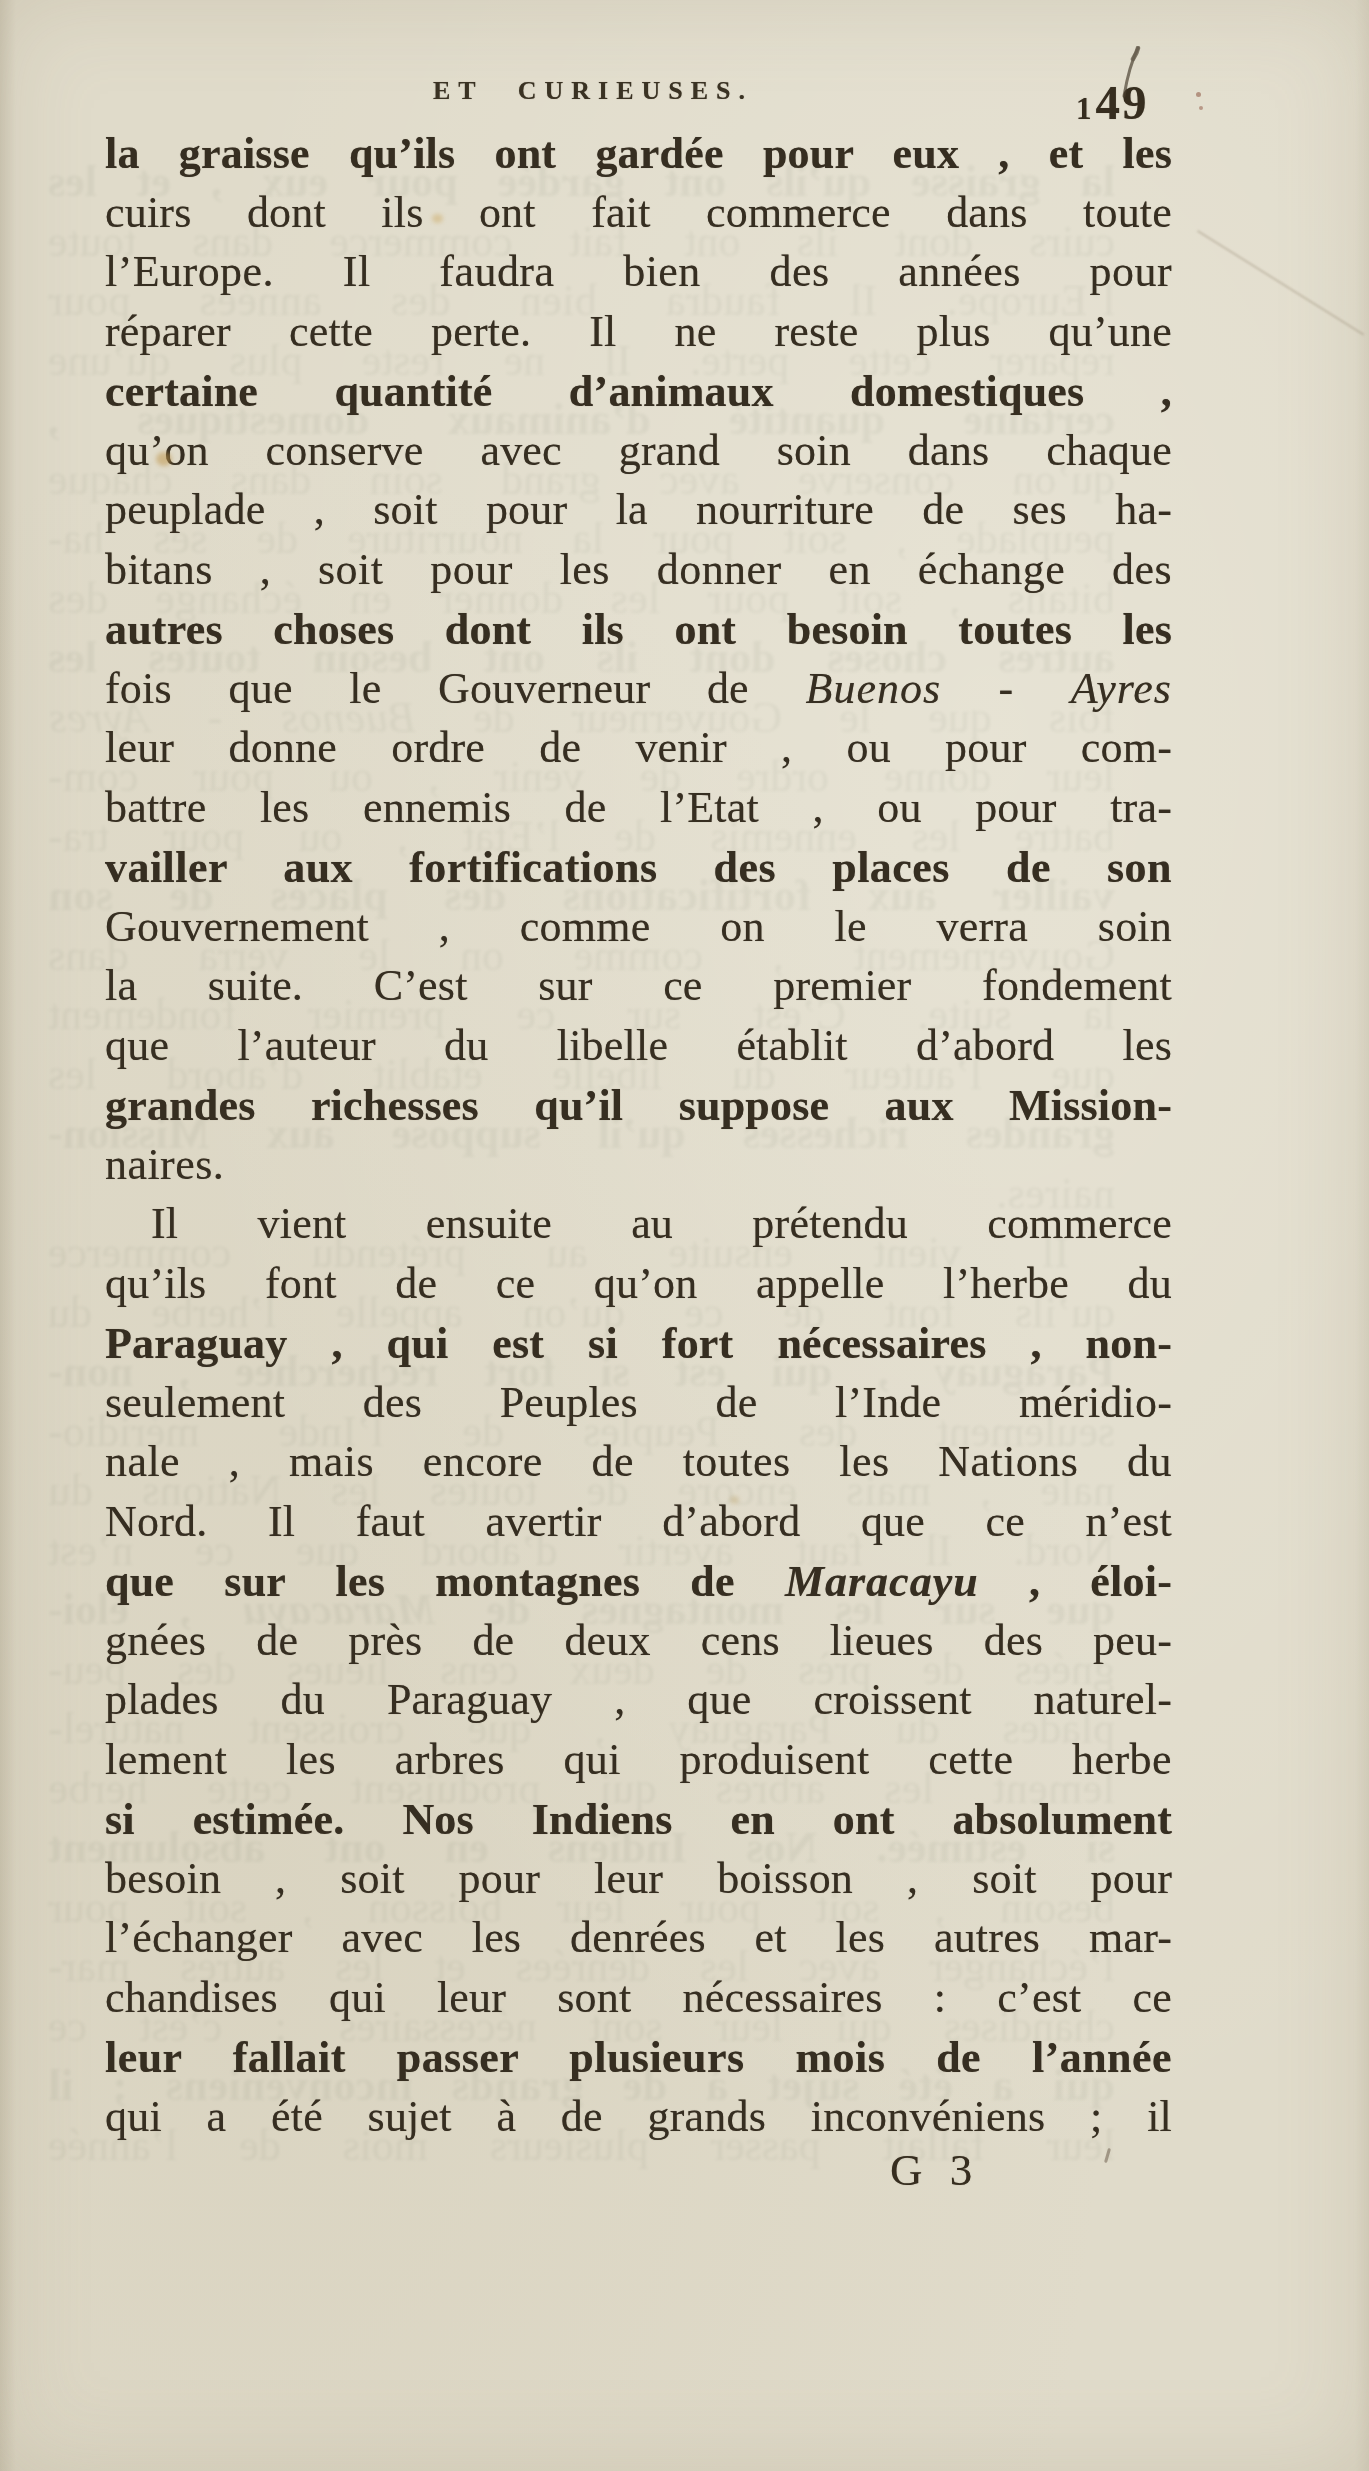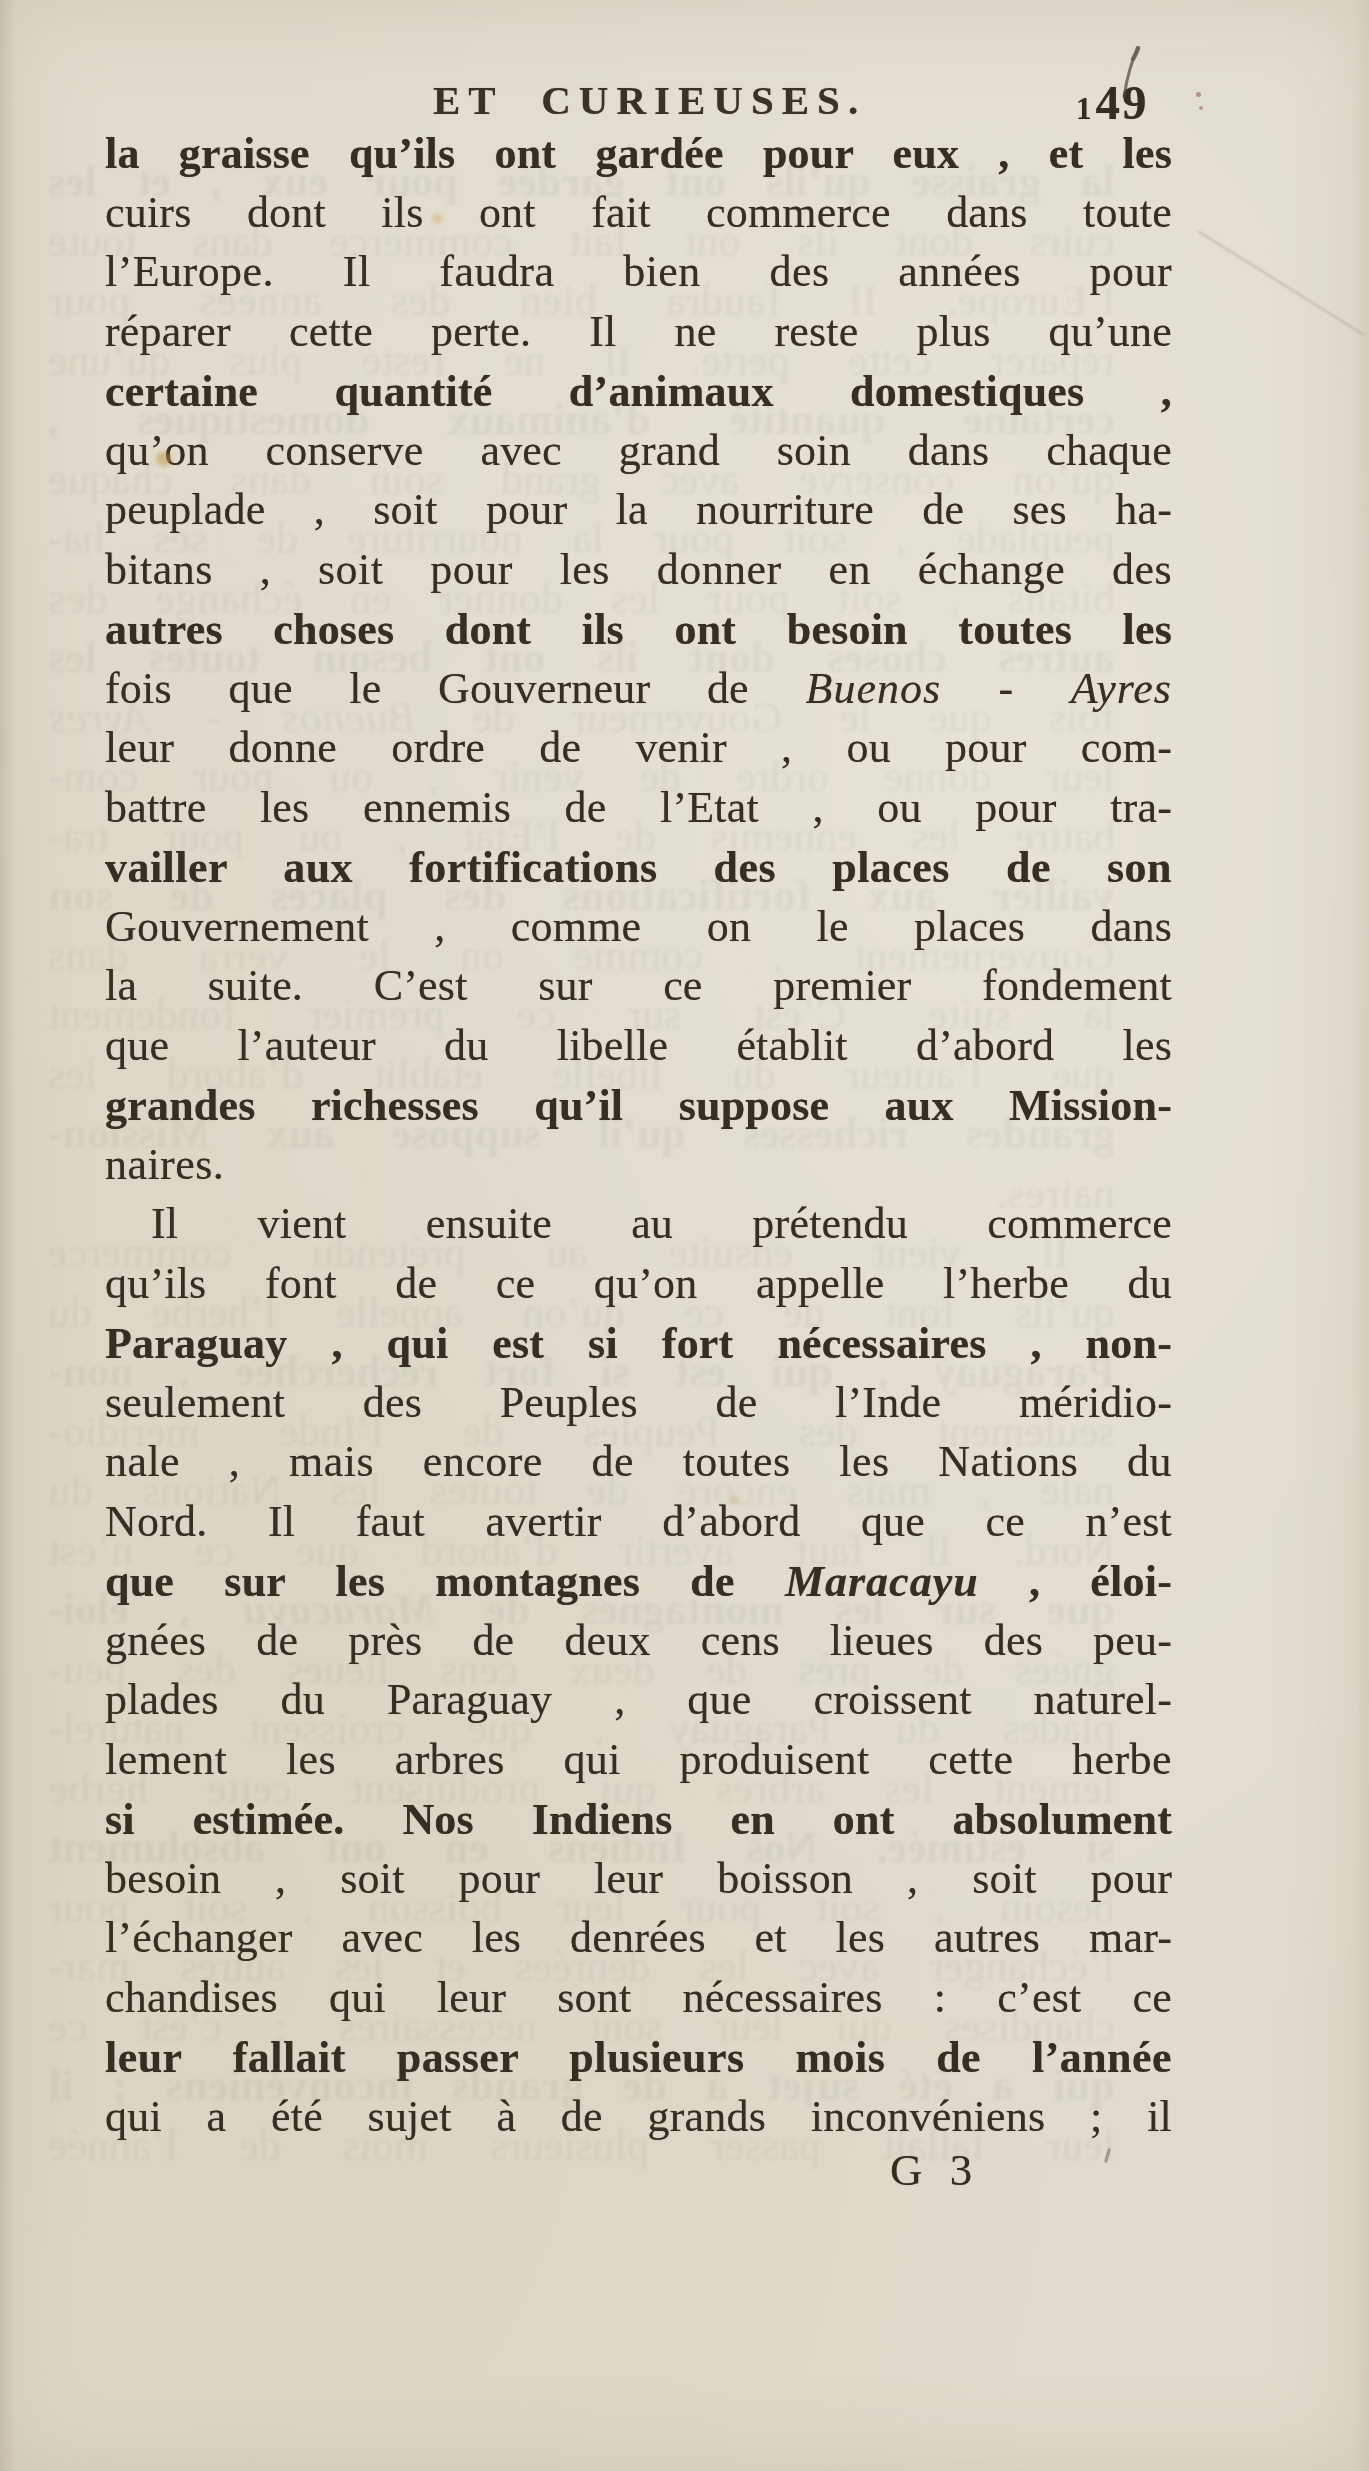--- a/index.html
+++ b/index.html
@@ -12,21 +12,21 @@
       radial-gradient(ellipse at 18% 78%, rgba(186,176,146,.16), transparent 55%),
       linear-gradient(90deg, rgba(138,128,102,.20), rgba(138,128,102,0) 16px),
       linear-gradient(270deg, rgba(138,128,102,.10), rgba(138,128,102,0) 14px),
       #e0dbca;
     box-shadow: inset 0 0 90px rgba(148,138,108,.22);
     color:#362e21;
   }
 
   
   .running-title{position:absolute;left:433px;top:76px;
-    font-size:41px;font-weight:bold;letter-spacing:8px;word-spacing:20px;
+    font-size:26px;font-weight:bold;letter-spacing:8px;word-spacing:20px;
     color:#3a3223;text-shadow:0 0 .8px rgba(58,49,35,.5);}
   .page-number{position:absolute;left:1076px;top:74px;color:#362d1f;
     text-shadow:0 0 .8px rgba(58,49,35,.5);white-space:nowrap;}
   .page-number .pn-lead{font-size:31px;font-weight:bold;letter-spacing:4px;}
   .page-number .pn-rest{font-size:49px;font-weight:bold;letter-spacing:2px;margin-top:27px;}
   .flourish{position:absolute;left:1116px;top:46px;opacity:.8;}
   .speck{position:absolute;border-radius:50%;background:#8d5340;}
   .speck.s1{left:1196px;top:92px;width:5px;height:5px;opacity:.55;}
   .speck.s2{left:1199px;top:106px;width:4px;height:4px;opacity:.5;}
 
@@ -124,21 +124,21 @@
       <div class="line"><span>réparer cette perte. Il ne reste plus qu’une</span></div>
       <div class="line"><span>certaine quantité d’animaux domestiques ,</span></div>
       <div class="line"><span>qu’on conserve avec grand soin dans chaque</span></div>
       <div class="line"><span>peuplade , soit pour la nourriture de ses ha-</span></div>
       <div class="line"><span>bitans , soit pour les donner en échange des</span></div>
       <div class="line"><span>autres choses dont ils ont besoin toutes les</span></div>
       <div class="line"><span>fois que le Gouverneur de </span><i>Buenos - Ayres</i></div>
       <div class="line"><span>leur donne ordre de venir , ou pour com-</span></div>
       <div class="line"><span>battre les ennemis de l’Etat , ou pour tra-</span></div>
       <div class="line"><span>vailler aux fortifications des places de son</span></div>
-      <div class="line"><span>Gouvernement , comme on le places dans</span></div>
+      <div class="line"><span>Gouvernement , comme on le verra soin</span></div>
       <div class="line"><span>la suite. C’est sur ce premier fondement</span></div>
       <div class="line"><span>que l’auteur du libelle établit d’abord les</span></div>
       <div class="line"><span>grandes richesses qu’il suppose aux Mission-</span></div>
       <div class="line end"><span>naires.</span></div>
       <div class="line indent"><span>Il vient ensuite au prétendu commerce</span></div>
       <div class="line"><span>qu’ils font de ce qu’on appelle l’herbe du</span></div>
       <div class="line"><span>Paraguay , qui est si fort nécessaires , non-</span></div>
       <div class="line"><span>seulement des Peuples de l’Inde méridio-</span></div>
       <div class="line"><span>nale , mais encore de toutes les Nations du</span></div>
       <div class="line"><span>Nord. Il faut avertir d’abord que ce n’est</span></div>

